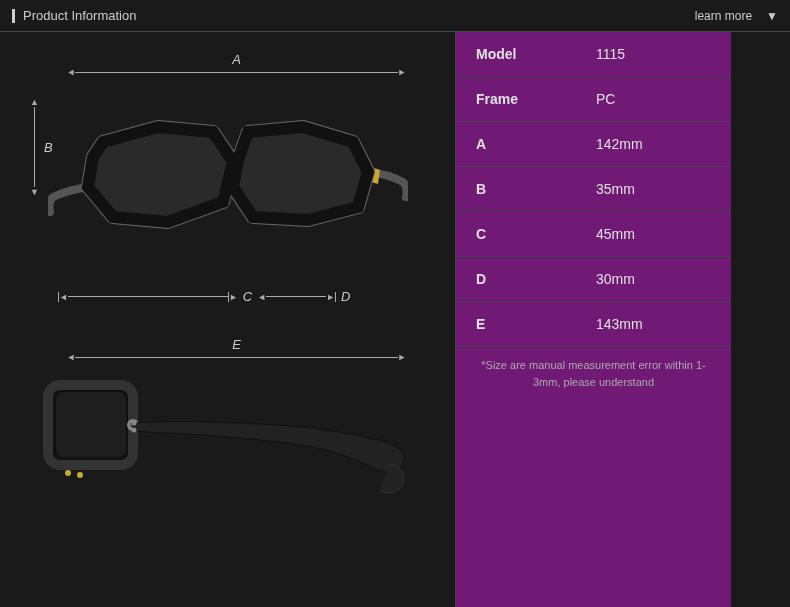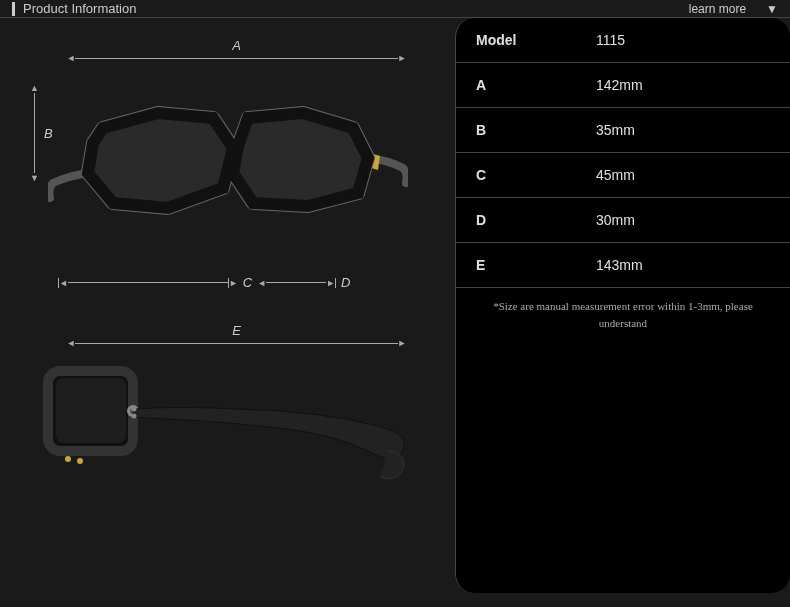--- a/index.html
+++ b/index.html
@@ -14,21 +14,21 @@
     }
 
     
     .header {
       display: flex;
       justify-content: space-between;
       align-items: center;
       background: #1a1a1a;
       border-bottom: 1px solid #444;
       padding: 6px 12px;
-      height: 18px;
+      height: 32px;
     }
 
     .header-title {
       font-size: 13px;
       color: #ccc;
       display: flex;
       align-items: center;
       gap: 8px;
     }
 
@@ -39,21 +39,21 @@
       height: 14px;
       background: #ccc;
     }
 
     .learn-more {
       font-size: 12px;
       color: #ccc;
       cursor: pointer;
       display: flex;
       align-items: center;
-      gap: 20px;
+      gap: 14px;
     }
 
     
     .main-content {
       display: flex;
       height: 575px;
     }
 
     
     .left-panel {
@@ -84,24 +84,23 @@
       position: relative;
       height: 200px;
       display: flex;
       align-items: center;
       justify-content: center;
       margin-top: 5px;
     }
 
     
     .right-panel {
-      width: 335px;
-      background: #000000;
+      width: 276px;
+      background: #701a75;
       border-left: 1px solid #444;
-      border-radius: 19px;
     }
 
     .specs-table {
       width: 100%;
       border-collapse: collapse;
     }
 
     .specs-table tr {
       border-bottom: 1px solid #444;
     }
@@ -126,21 +125,20 @@
       color: #e0e0e0;
     }
 
     .specs-note {
       padding: 10px 15px;
       font-size: 11px;
       color: #aaa;
       text-align: center;
       border-top: 1px solid #444;
       line-height: 1.5;
-      font-family: Liberation Serif, serif;
     }
 
     
     .h-measure {
       display: flex;
       align-items: center;
       width: 100%;
     }
 
     .arrow-left {
@@ -309,20 +307,24 @@
   </div>
 
   <div class="right-panel">
     <table class="specs-table">
       <tbody id="specs-tbody">
       <tr>
       <td>Model</td>
       <td>1115</td>
     </tr>
           <tr>
+      <td>Frame</td>
+      <td>PC</td>
+    </tr>
+          <tr>
       <td>A</td>
       <td>142mm</td>
     </tr>
           <tr>
       <td>B</td>
       <td>35mm</td>
     </tr>
           <tr>
       <td>C</td>
       <td>45mm</td>

